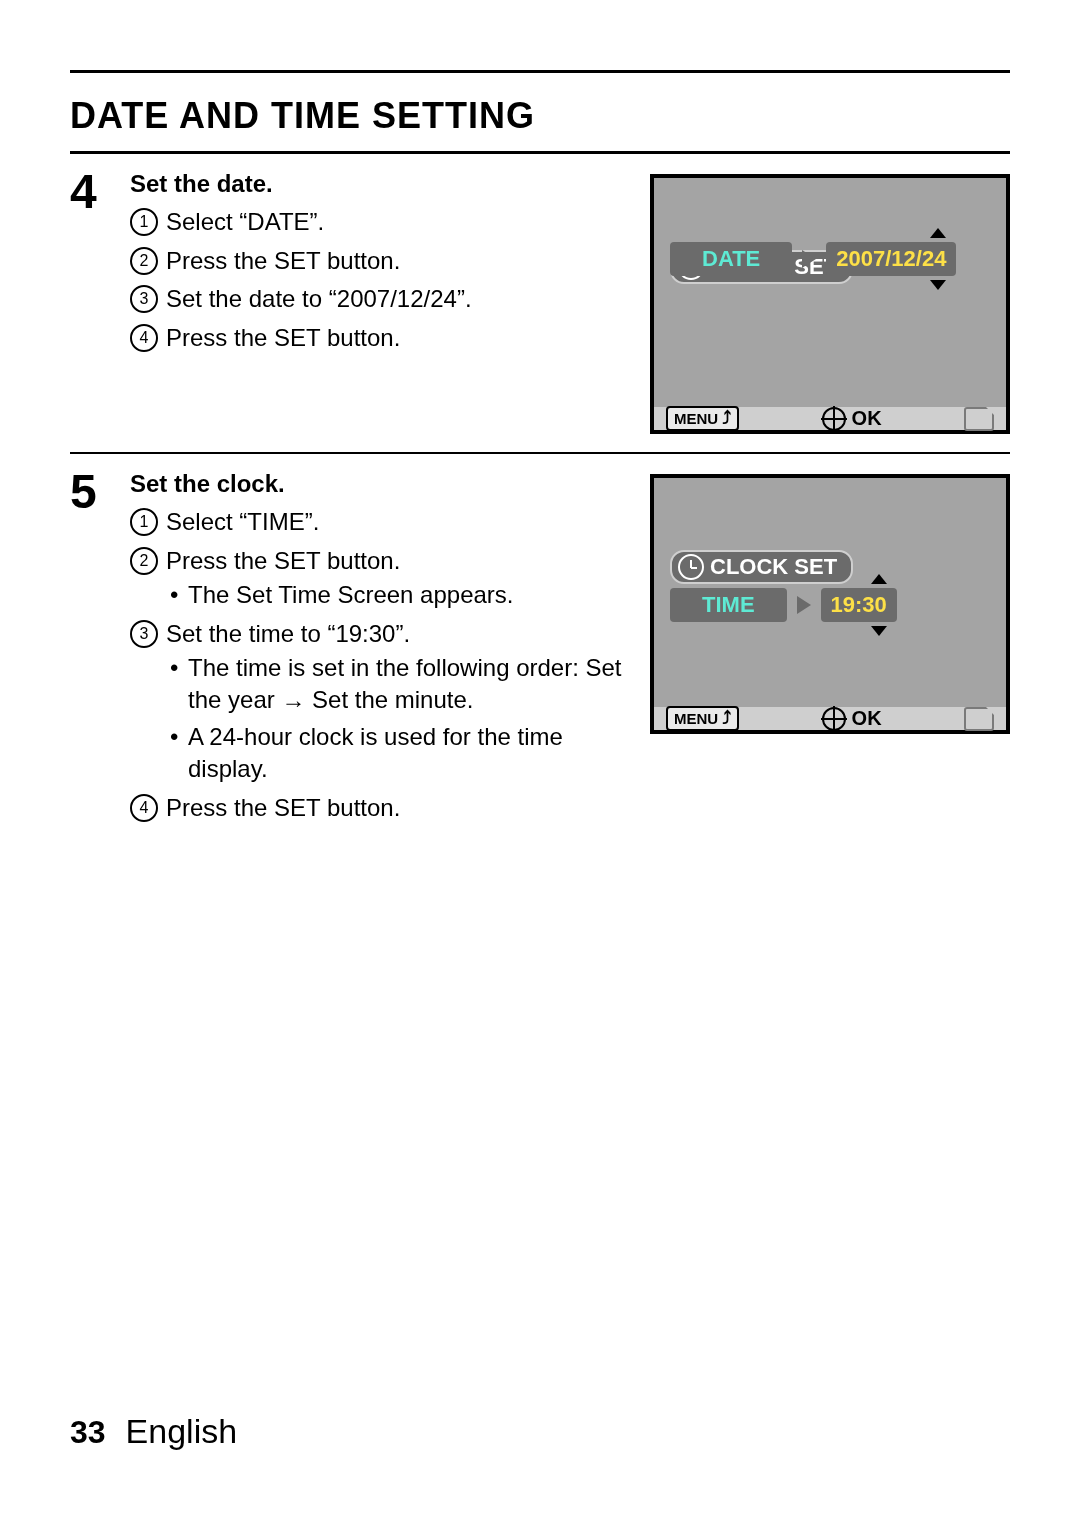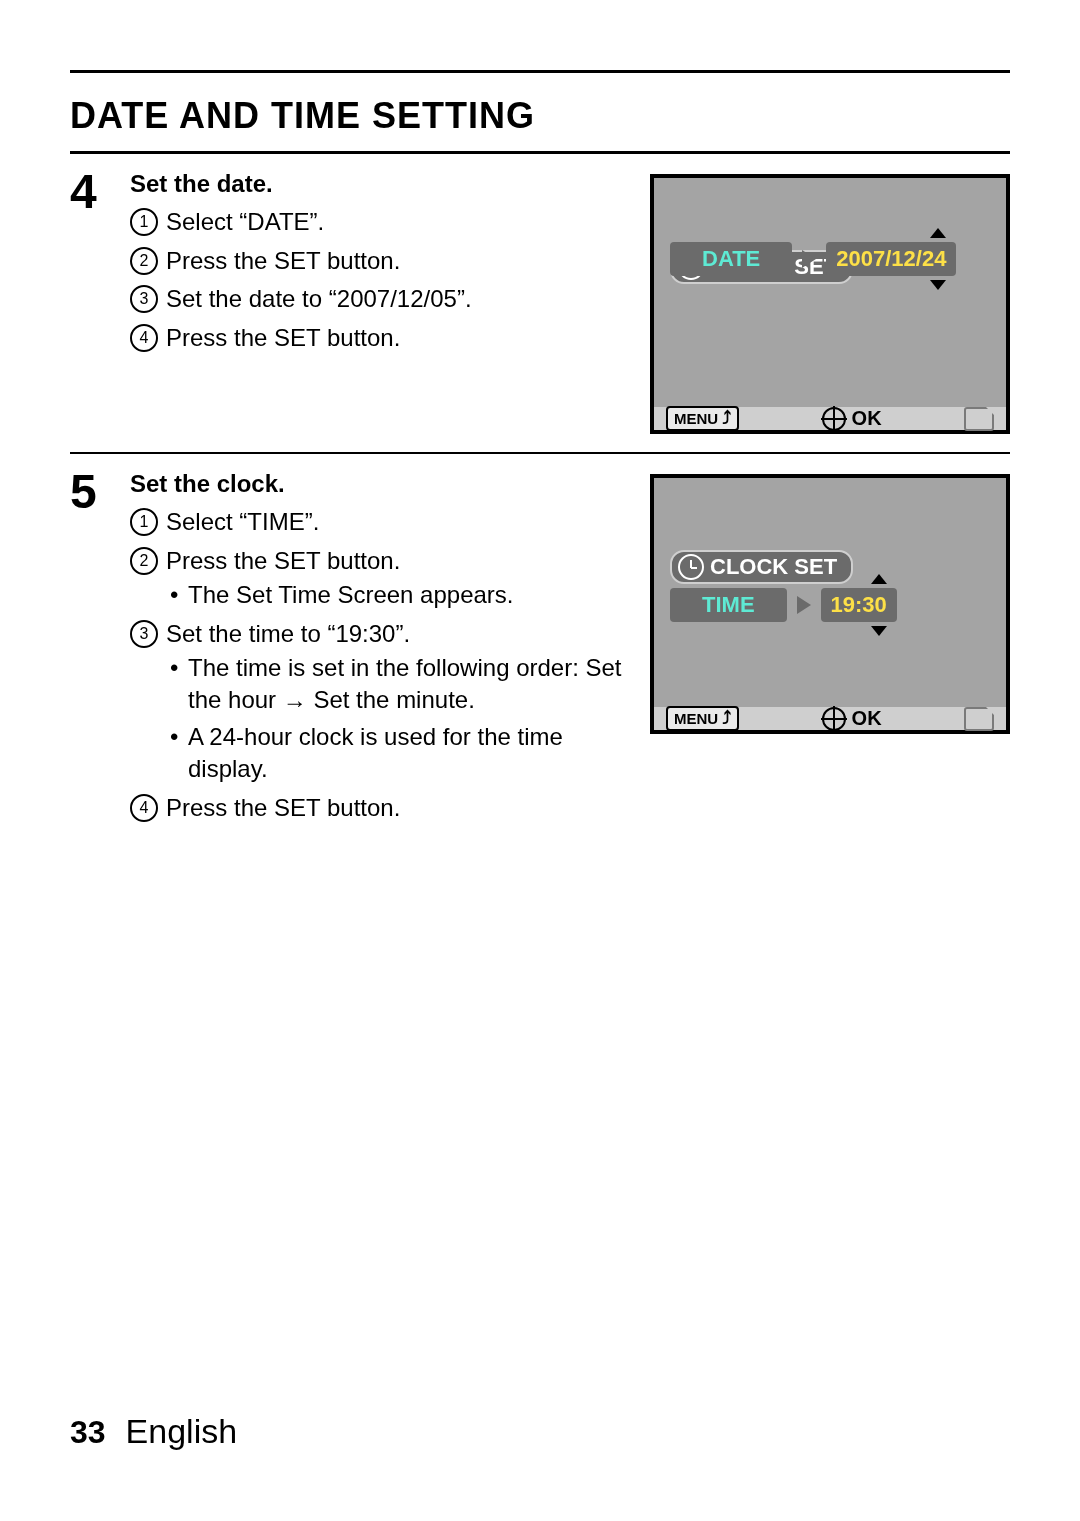--- a/index.html
+++ b/index.html
@@ -123,21 +123,21 @@
 <hr class="rule">
 <div class="page-title">DATE AND TIME SETTING</div>
 <hr class="rule">
 
 <div id="steps">
     <div class="section">
       <div class="step-num">4</div>
       <div class="step-body"><b>Set the date.</b><ol>
           <li><span class="circ-num">1</span><span>Select “DATE”.</span></li>
           <li><span class="circ-num">2</span><span>Press the SET button.</span></li>
-          <li><span class="circ-num">3</span><span>Set the date to “2007/12/05”.</span></li>
+          <li><span class="circ-num">3</span><span>Set the date to “2007/12/24”.</span></li>
           <li><span class="circ-num">4</span><span>Press the SET button.</span></li>
         </ol></div>
       <div class="screen-col">
         <div class="lcd">
           <div class="lcd-title">
             <span class="clock-ico"></span>
             <span>CLOCK SET</span>
           </div>
           <div class="field-row" style="top:64px">
             <span class="field-label">DATE</span>
@@ -157,21 +157,21 @@
     </div>
     <hr class="thin-rule" style="margin-top: 18px;">
     <div class="section">
       <div class="step-num">5</div>
       <div class="step-body"><b>Set the clock.</b><ol>
           <li><span class="circ-num">1</span><span>Select “TIME”.</span></li>
           <li><span class="circ-num">2</span><span>Press the SET button.</span><ul>
               <li>The Set Time Screen appears.</li>
             </ul></li>
           <li><span class="circ-num">3</span><span>Set the time to “19:30”.</span><ul>
-              <li>The time is set in the following order: Set the hour → Set the minute.</li>
+              <li>The time is set in the following order: Set the year → Set the minute.</li>
               <li>A 24-hour clock is used for the time display.</li>
             </ul></li>
           <li><span class="circ-num">4</span><span>Press the SET button.</span></li>
         </ol></div>
       <div class="screen-col">
         <div class="lcd">
           <div class="lcd-title">
             <span class="clock-ico"></span>
             <span>CLOCK SET</span>
           </div>

